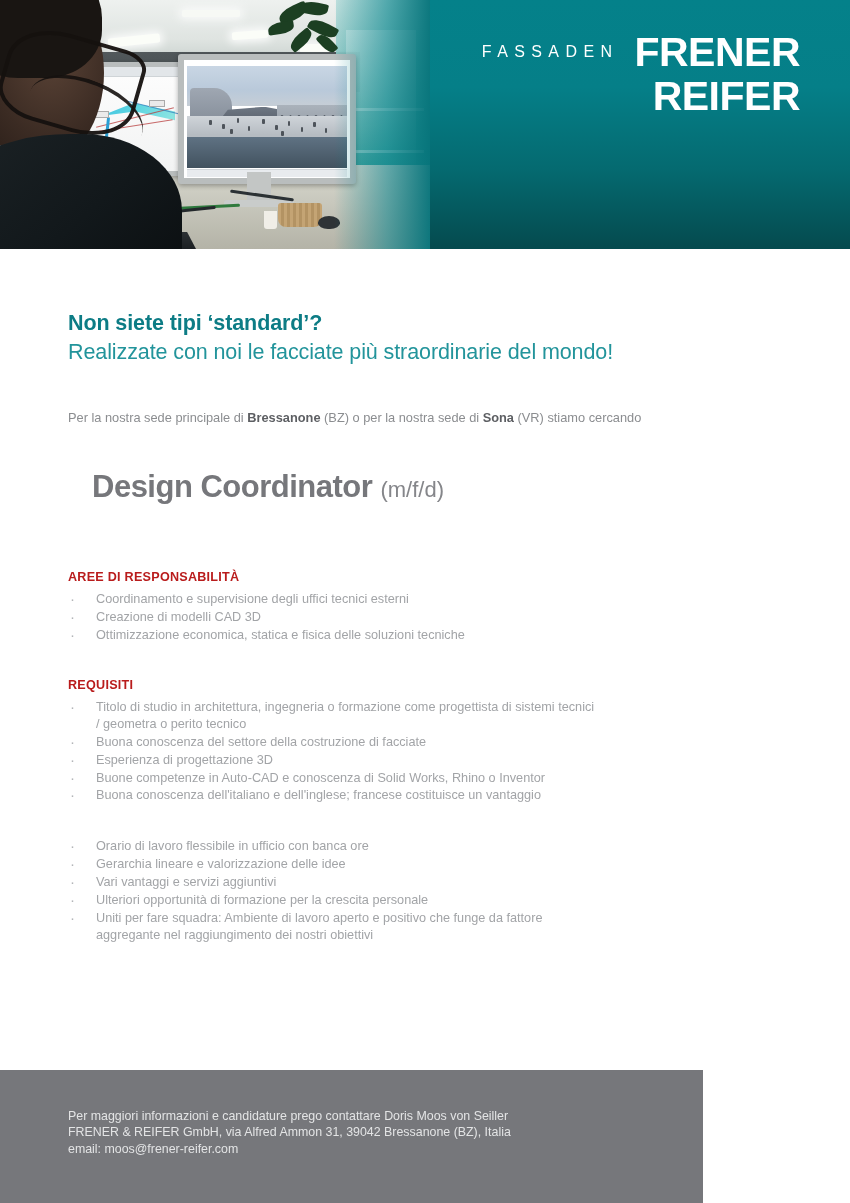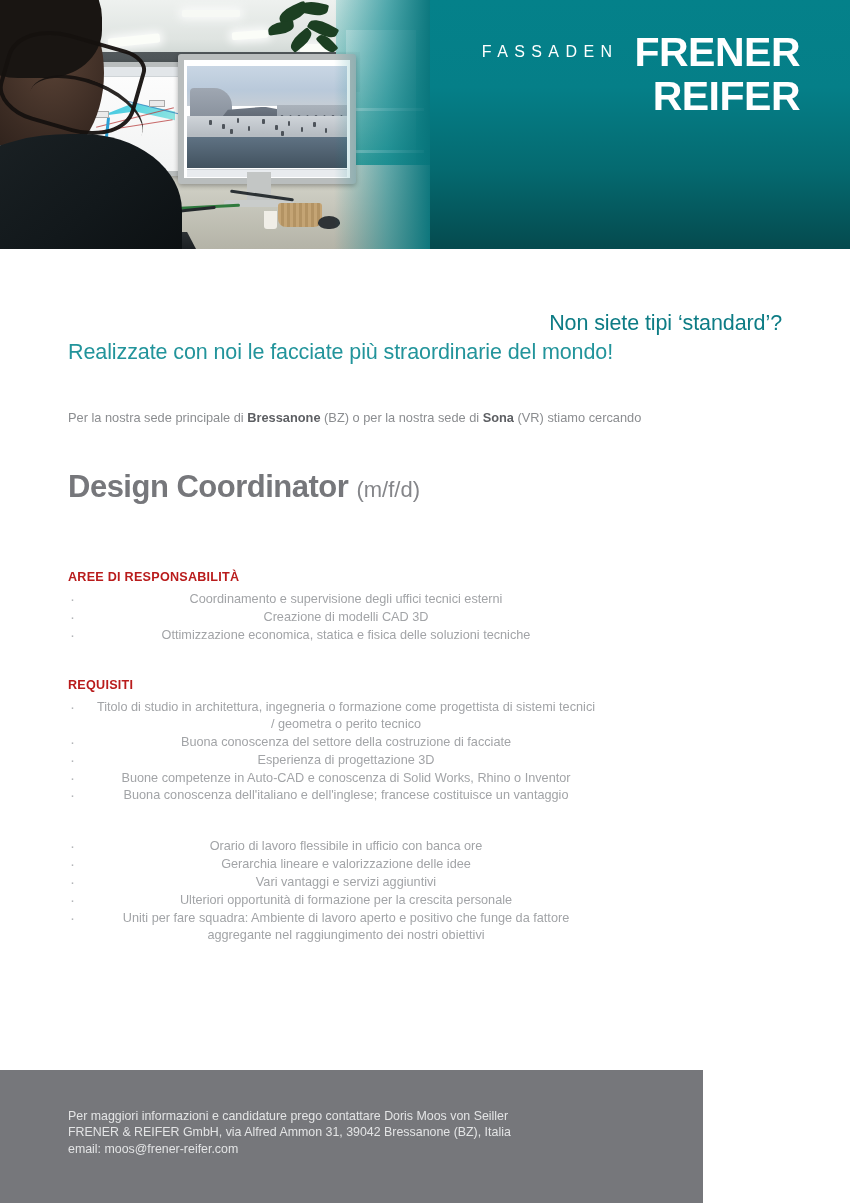--- a/index.html
+++ b/index.html
@@ -239,25 +239,24 @@
   
   .content {
     position: absolute;
     left: 68px;
     top: 310px;
     width: 714px;
   }
   .head-a {
     color: #0d7c85;
     font-size: 21.5px;
-    font-weight: 400;
+    font-weight: 700;
     letter-spacing: -0.1px;
     margin: 0;
     line-height: 1.28;
-    text-align: right;
   }
   .head-b {
     color: #22949b;
     font-size: 21.5px;
     font-weight: 300;
     margin: 0 0 0 0;
     line-height: 1.34;
     letter-spacing: -0.1px;
   }
   .intro {
@@ -269,20 +268,21 @@
   }
   .intro b { color: #5d5f63; font-weight: 700; }
 
   .job-title {
     margin-top: 43px;
     font-size: 31px;
     color: #76777b;
     font-weight: 700;
     letter-spacing: -0.5px;
     line-height: 1.1;
+    margin-left: 24px;
   }
   .job-title .mfd {
     font-size: 22px;
     font-weight: 300;
     color: #85868a;
     letter-spacing: 0;
   }
 
   .section { margin-top: 34px; }
   .section.first { margin-top: 66px; }
@@ -299,21 +299,20 @@
     padding: 0;
   }
   ul.bullets li {
     position: relative;
     padding-left: 28px;
     font-size: 12.7px;
     line-height: 1.33;
     color: #a2a4a7;
     margin-bottom: 1px;
     max-width: 500px;
-    text-align: center;
   }
   ul.bullets li:before {
     content: "·";
     position: absolute;
     left: 2px;
     top: -1px;
     color: #b3b5b8;
     font-size: 15px;
     line-height: 1.25;
   }

